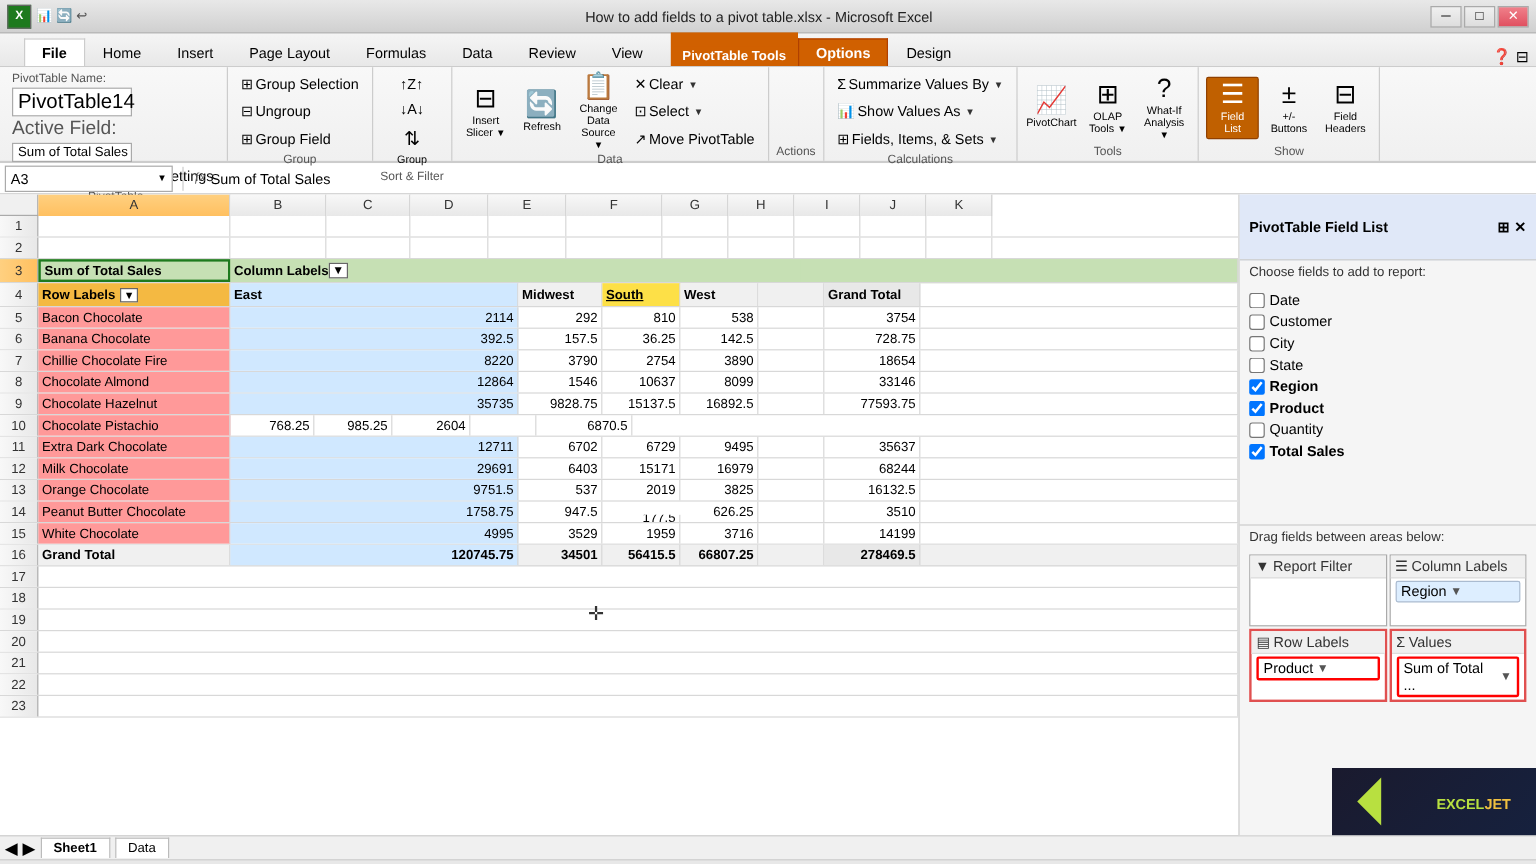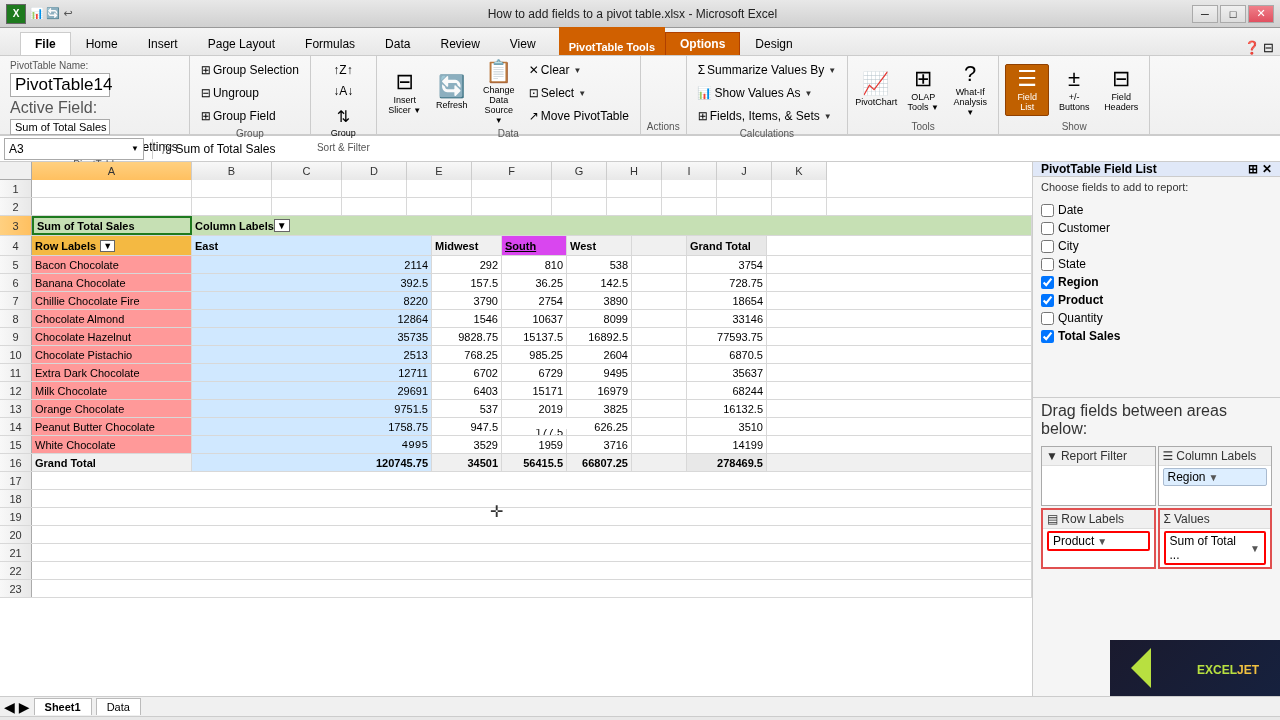--- a/index.html
+++ b/index.html
@@ -200,21 +200,21 @@
     
     .right-panel {
       width: 248px;
       background: #f5f5f5;
       border-left: 1px solid #ccc;
       display: flex;
       flex-direction: column;
     }
     .panel-title-bar {
       background: #e0e8f8;
-      padding: 0 8px;
+      padding: 20px 8px;
       font-size: 12px;
       font-weight: bold;
       border-bottom: 1px solid #ccc;
       display: flex;
       justify-content: space-between;
       align-items: center;
     }
     .panel-section-label {
       font-size: 11px;
       padding: 4px 8px;
@@ -229,21 +229,21 @@
     .field-item {
       display: flex;
       align-items: center;
       gap: 4px;
       padding: 2px 0;
       font-size: 11px;
     }
     .field-item input[type=checkbox] { width: 13px; height: 13px; }
     .field-item.checked { font-weight: bold; }
     .panel-drag-label {
-      font-size: 16px;
+      font-size: 11px;
       padding: 4px 8px;
       color: #333;
       border-top: 1px solid #ccc;
     }
     .areas-grid {
       display: grid;
       grid-template-columns: 1fr 1fr;
       gap: 2px;
       padding: 4px 8px 4px;
     }
@@ -583,21 +583,21 @@
       <div class="cell cw-A pivot-header-green bold active" style="border:2px solid #1e7a1e;">Sum of Total Sales</div>
       <div class="cell bold" style="width:475px; background:#c6e0b4; border-right:none;">Column Labels <span style="background:#fff; border:1px solid #666; padding:0 2px; font-size:10px;">▼</span></div>
       <div class="cell" style="flex:1; background:#c6e0b4;"></div>
     </div>
 
     <div class="grid-row" style="height:20px;">
       <div class="row-header">4</div>
       <div class="cell cw-A pivot-header-orange bold">Row Labels <span style="background:#fff; border:1px solid #666; padding:0 2px; font-size:9px; margin-left:4px;">▼</span></div>
       <div class="cell east-col bold" style="width:240px;">East</div>
       <div class="cell bold" style="width:70px; background:#f0f0f0;">Midwest</div>
-      <div class="cell bold" style="width:65px; background:#d946ef;text-decoration:underline;">South</div>
+      <div class="cell bold" style="width:65px; background:#fde047;text-decoration:underline;">South</div>
       <div class="cell bold" style="width:65px; background:#f0f0f0;">West</div>
       <div class="cell" style="width:55px; background:#f0f0f0;"></div>
       <div class="cell grand-total-col bold" style="width:80px;">Grand Total</div>
       <div class="cell" style="flex:1;"></div>
     </div>
 
     <div class="grid-row">
       <div class="row-header">5</div>
       <div class="cell cw-A row-label-red">Bacon Chocolate</div>
       <div class="cell east-col" style="width:240px; justify-content:flex-end;">2114</div>
@@ -653,21 +653,20 @@
       <div class="cell right" style="width:65px;">15137.5</div>
       <div class="cell right" style="width:65px;">16892.5</div>
       <div class="cell" style="width:55px;"></div>
       <div class="cell right" style="width:80px;">77593.75</div>
       <div class="cell" style="flex:1;"></div>
     </div>
 
     <div class="grid-row">
       <div class="row-header">10</div>
       <div class="cell cw-A row-label-red">Chocolate Pistachio</div>
-      <div class="cell east-col right" style="width:240px;">2513</div>
       <div class="cell right" style="width:70px;">768.25</div>
       <div class="cell right" style="width:65px;">985.25</div>
       <div class="cell right" style="width:65px;">2604</div>
       <div class="cell" style="width:55px;"></div>
       <div class="cell right" style="width:80px;">6870.5</div>
       <div class="cell" style="flex:1;"></div>
     </div>
 
     <div class="grid-row">
       <div class="row-header">11</div>
@@ -713,21 +712,21 @@
       <div class="cell right" style="width:65px;margin-top:11px;">177.5</div>
       <div class="cell right" style="width:65px;">626.25</div>
       <div class="cell" style="width:55px;"></div>
       <div class="cell right" style="width:80px;">3510</div>
       <div class="cell" style="flex:1;"></div>
     </div>
 
     <div class="grid-row">
       <div class="row-header">15</div>
       <div class="cell cw-A row-label-red">White Chocolate</div>
-      <div class="cell east-col right" style="width:240px;font-family:Liberation Mono, monospace;">4995</div>
+      <div class="cell east-col right" style="width:240px;">4995</div>
       <div class="cell right" style="width:70px;">3529</div>
       <div class="cell right" style="width:65px;">1959</div>
       <div class="cell right" style="width:65px;">3716</div>
       <div class="cell" style="width:55px;"></div>
       <div class="cell right" style="width:80px;">14199</div>
       <div class="cell" style="flex:1;"></div>
     </div>
 
     <div class="grid-row" style="background:#f0f0f0;">
       <div class="row-header">16</div>

